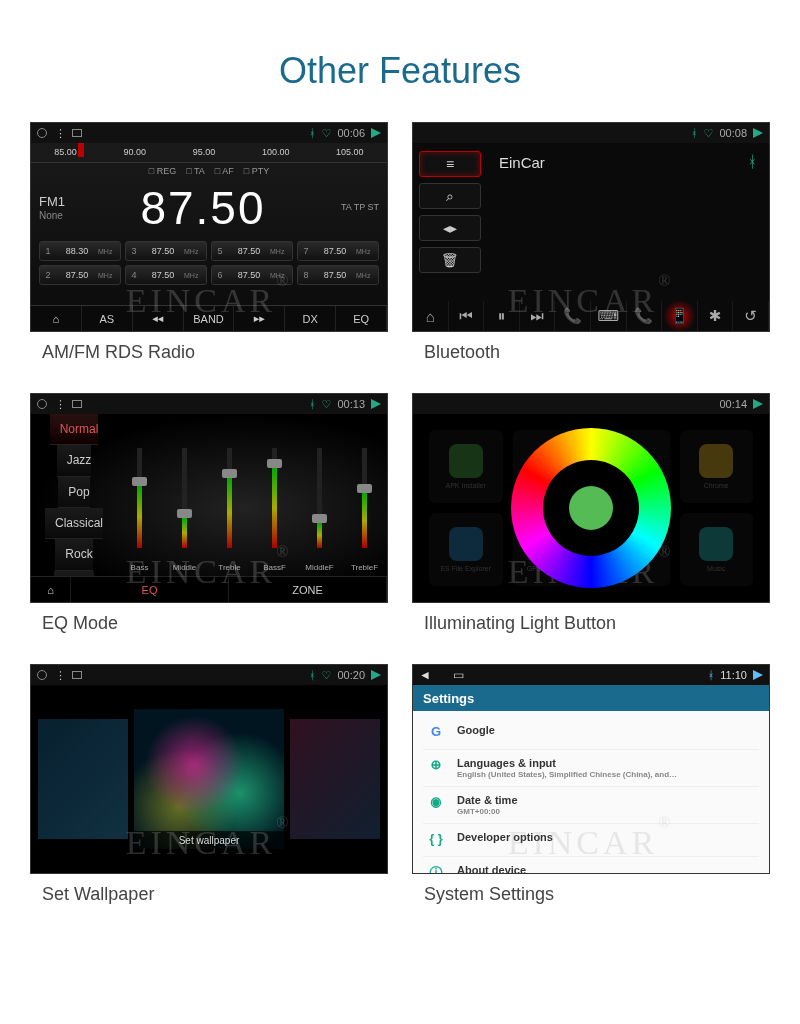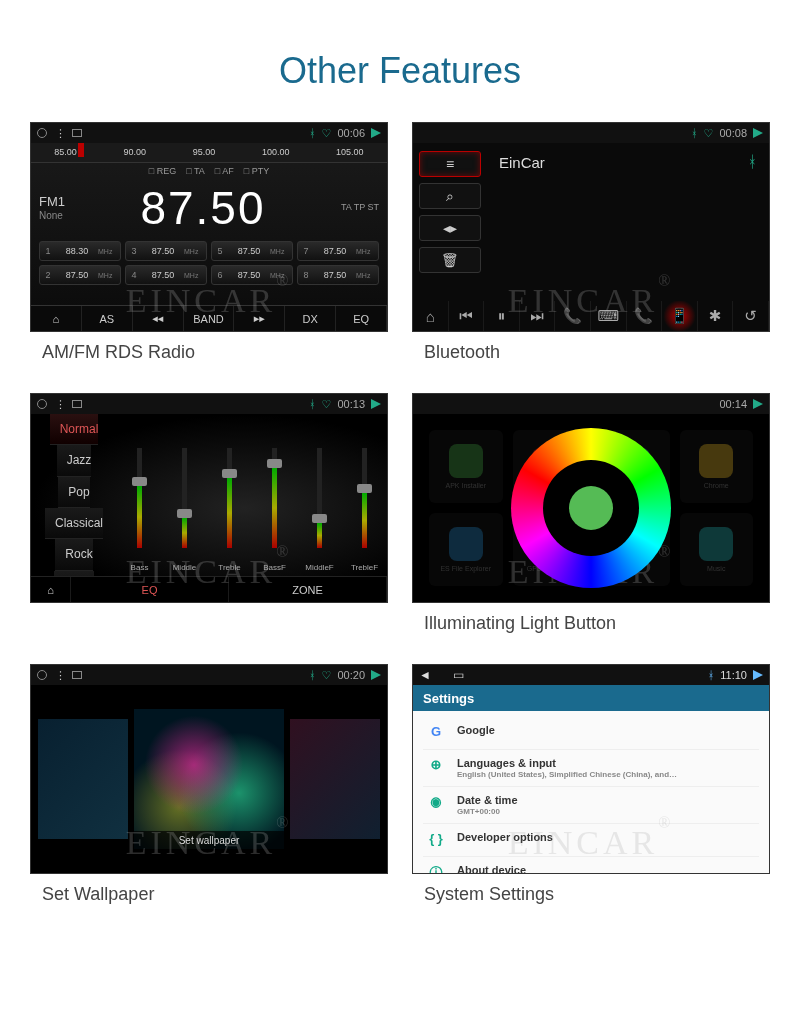--- a/index.html
+++ b/index.html
@@ -314,20 +314,21 @@
               </div>
           </div>
         </div>
         <div class="eq-bottom">
           <div style="flex:0 0 40px">⌂</div>
           <div class="sel">EQ</div>
           <div>ZONE</div>
         </div>
         <div class="watermark"><span>EINCAR</span><sup>®</sup></div>
       </div>
+      <div class="caption">EQ Mode</div>
     </div>
 
     <div class="card">
       <div class="screen">
         <div class="statusbar">
           <div class="st-left"></div>
           <div class="st-right">
               <span>00:14</span>
               <div class="tri"></div>
             </div>

